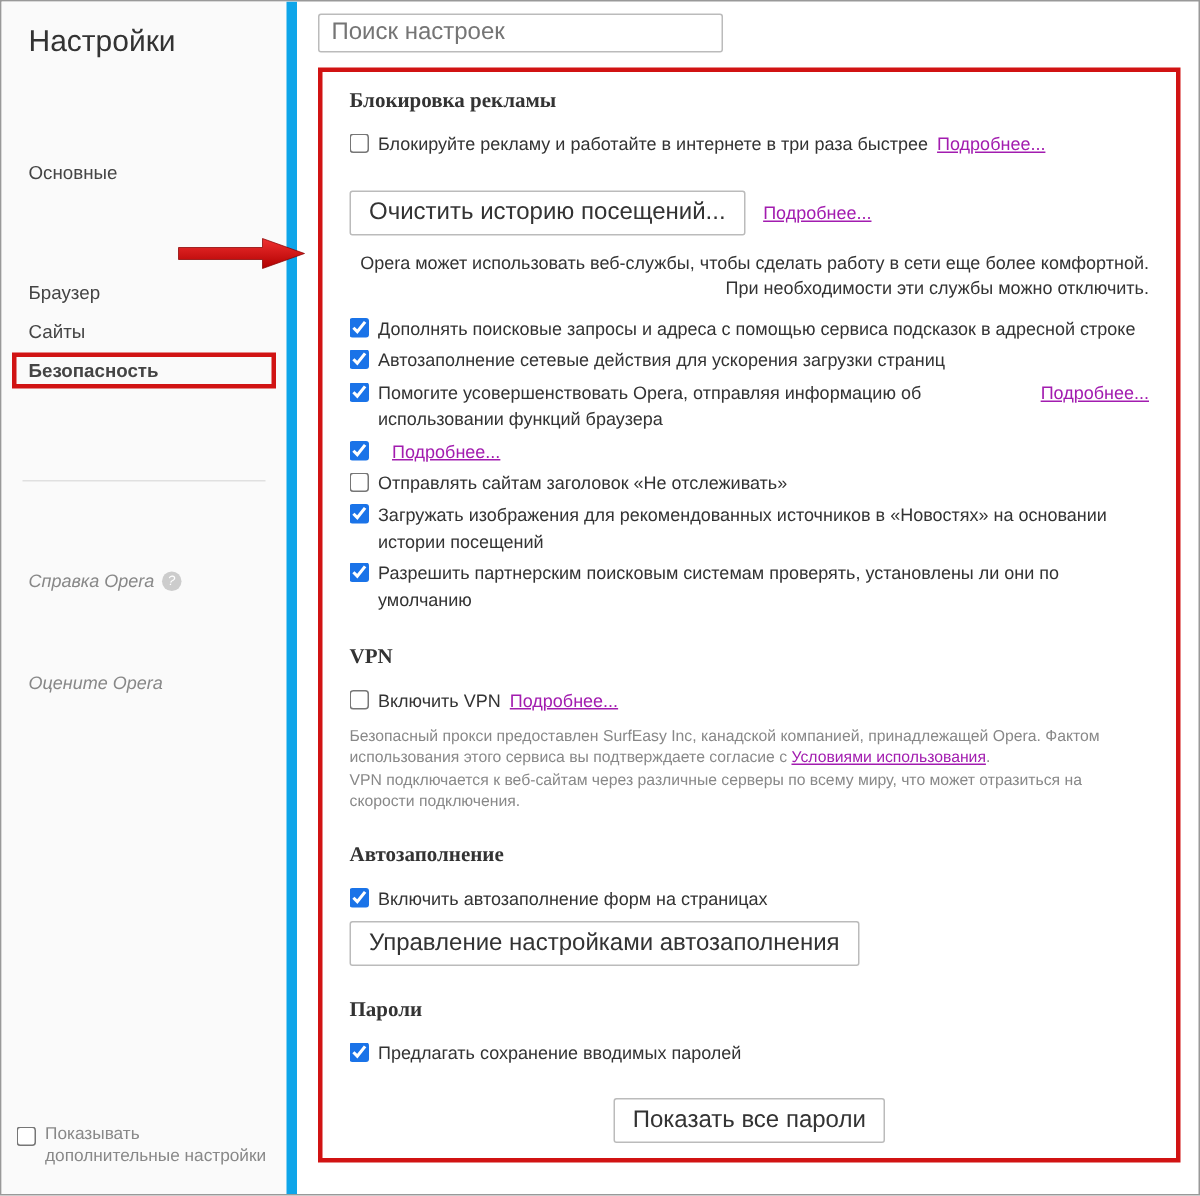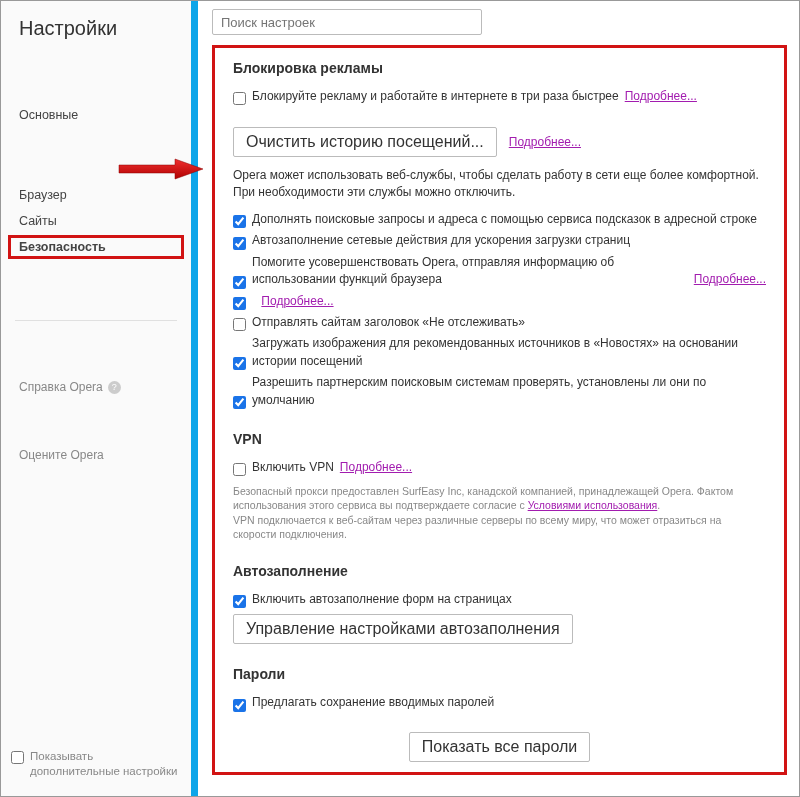--- a/index.html
+++ b/index.html
@@ -45,21 +45,21 @@
     margin: 2px 8px;
     padding: 4px 10px;
     font-weight: 600;
   }
   .hr { height: 1px; background: #e0e0e0; margin: 6px 14px 10px 14px; }
   .help-item {
     padding: 5px 18px;
     color: #888;
     font-size: 12px;
     cursor: pointer;
-    display: flex; align-items: center; gap: 5px;
+    display: flex; align-items: center; gap: 5px; font-style: italic;
   }
   .help-q {
     display: inline-flex;
     width: 13px; height: 13px;
     border-radius: 50%;
     background: #ccc;
     color: #fff;
     font-size: 9px;
     align-items: center; justify-content: center;
   }
@@ -76,41 +76,42 @@
     padding: 8px 12px 0 14px;
     overflow: hidden;
     position: relative;
   }
   .search {
     width: 270px;
     height: 26px;
     border: 1px solid #bbb;
     border-radius: 2px;
     padding: 3px 8px;
-    font-size: 13px;
+    font-size: 16px;
     color: #be185d;
     margin-bottom: 10px;
     background: #fff;
   }
   .content-box {
     border: 3px solid #d11313;
     padding: 12px 18px 6px 18px;
     height: 730px;
     overflow: hidden;
   }
   .section { margin-bottom: 22px; }
   .section-title {
     font-size: 14px;
     font-weight: 600;
     color: #333;
     margin-bottom: 12px;
+    font-family: Liberation Serif, serif;
   }
   .row {
     display: flex;
-    align-items: flex-end;
+    align-items: flex-start;
     gap: 6px;
     margin-bottom: 4px;
     font-size: 12px;
     line-height: 1.45;
   }
   .row input[type=checkbox] {
     width: 13px; height: 13px;
     margin-top: 1px;
     accent-color: #1a73e8;
     flex-shrink: 0;
@@ -120,21 +121,21 @@
     display: inline-block;
     background: #fff;
     border: 1px solid #bbb;
     border-radius: 2px;
     padding: 5px 12px;
     font-size: 16px;
     color: #333;
     cursor: pointer;
   }
   .btn-row { display: flex; align-items: center; gap: 12px; margin-bottom: 10px; }
-  .section-desc { font-size: 12px; color: #333; line-height: 1.4; margin-bottom: 10px; }
+  .section-desc { font-size: 12px; color: #333; line-height: 1.4; margin-bottom: 10px; text-align: right; }
   .fine { font-size: 10.5px; color: #888; line-height: 1.35; margin-top: 8px; }
 
   
   .arrow {
     position: absolute;
     left: 116px;
     top: 156px;
     pointer-events: none;
     z-index: 10;
   }

